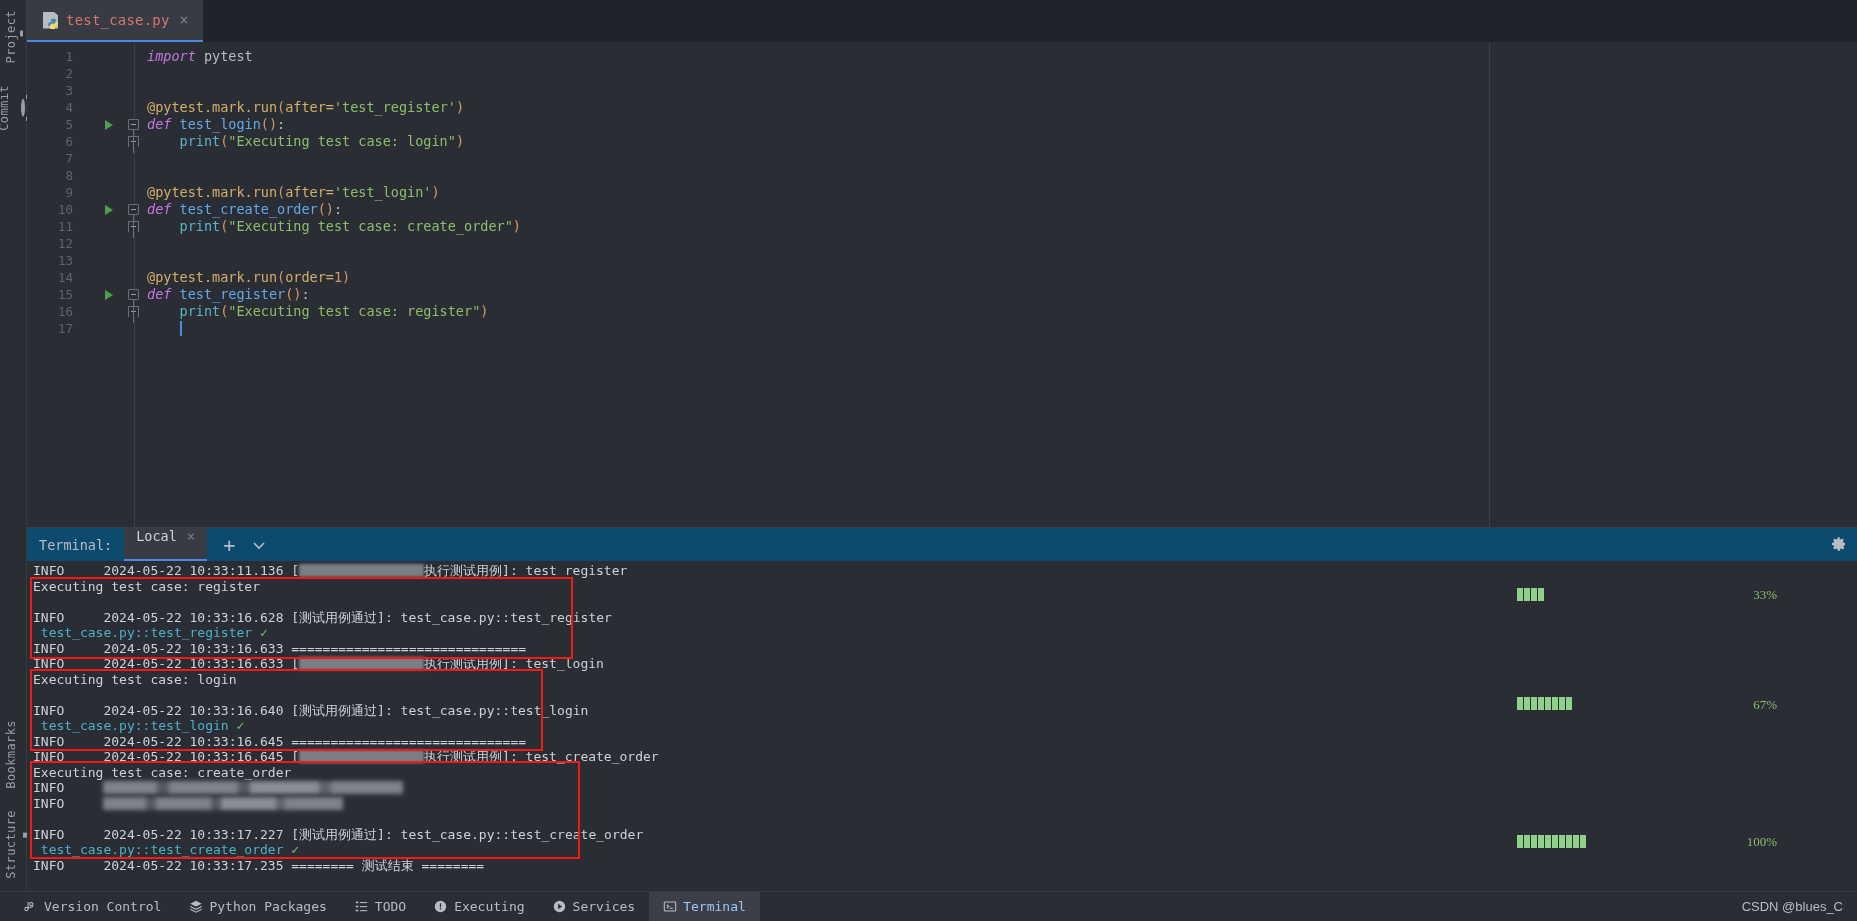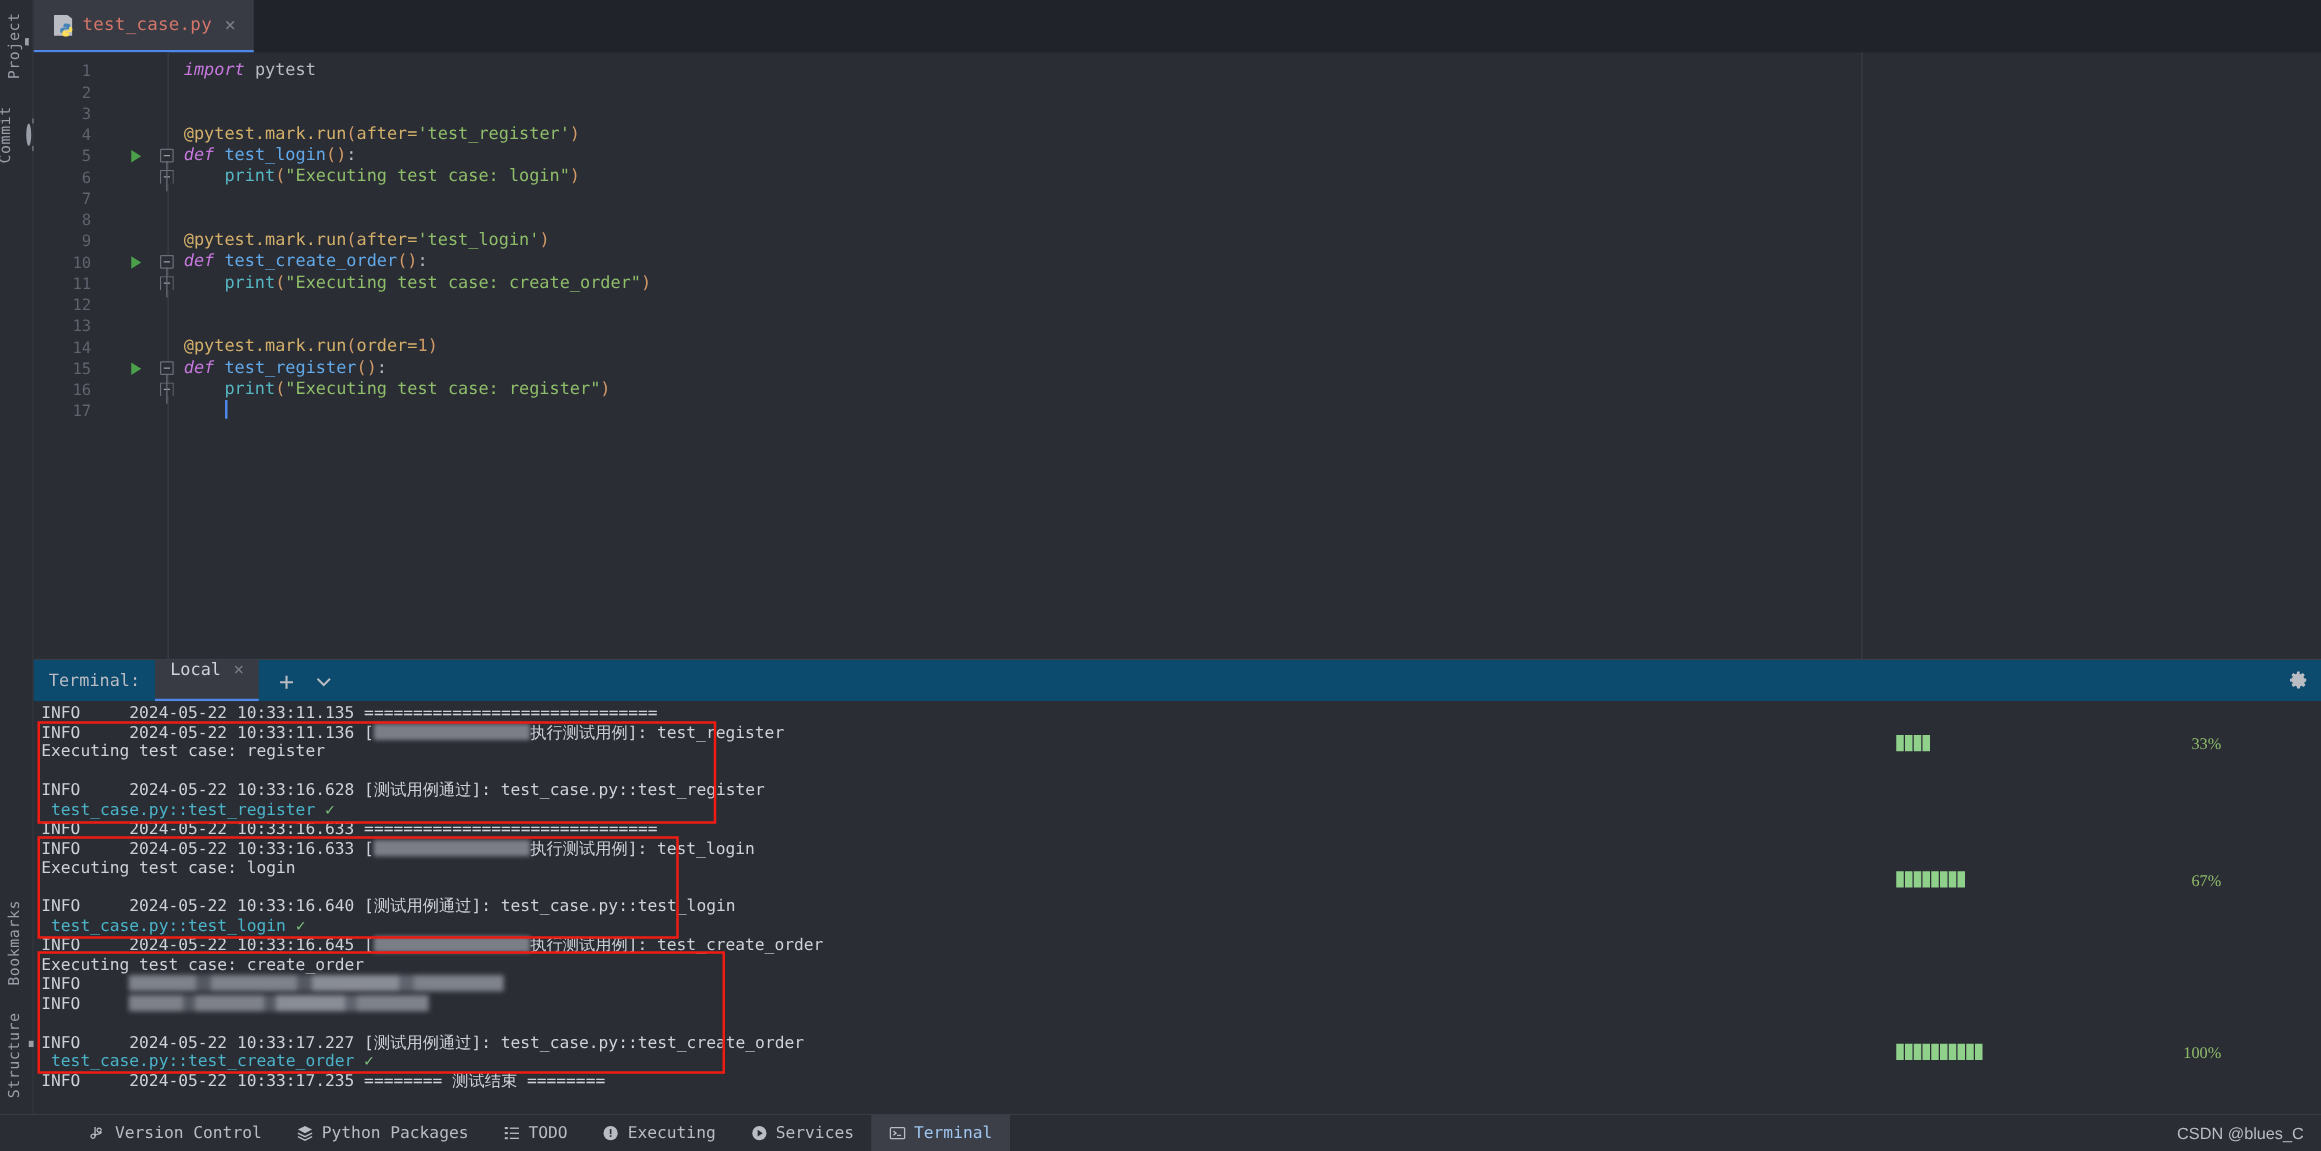--- a/index.html
+++ b/index.html
@@ -212,21 +212,21 @@
   }
   .bar {
     position: absolute; height: 13px; display: flex; gap: 1px;
   }
   .bar i { width: 6px; height: 13px; background: #8fd08b; display: block; }
 
   
   .statusbar {
     height: 30px; flex: 0 0 30px; background: #2b2d35;
     border-top: 1px solid #393b43;
-    display: flex; align-items: stretch; position: relative; padding-left: 48px;
+    display: flex; align-items: stretch; position: relative;
   }
   .sb-left { display: flex; align-items: stretch; padding-left: 10px; }
   .sb-item {
     display: flex; align-items: center; gap: 7px; padding: 0 14px;
     color: #b9bcc2; font-size: 13px; cursor: pointer;
     font-family: "DejaVu Sans Mono", "Liberation Mono", monospace;
   }
   .sb-item.active { background: #3c3f48; color: #9fc6f0; }
   .sb-credit {
     position: absolute; right: 14px; top: 0; bottom: 0;
@@ -385,32 +385,32 @@
           </div>
           <span class="gear-ico">
             <svg width="16" height="16" viewBox="0 0 16 16">
               <path fill="#b9bcc2" d="M8 5.2A2.8 2.8 0 1 0 8 10.8 2.8 2.8 0 0 0 8 5.2zm0 4.1a1.3 1.3 0 1 1 0-2.6 1.3 1.3 0 0 1 0 2.6z"></path>
               <path fill="#b9bcc2" d="M14 9.1V6.9l-1.7-.3a4.6 4.6 0 0 0-.5-1.2l1-1.4-1.6-1.6-1.4 1a4.6 4.6 0 0 0-1.2-.5L8.9 1.2H6.7l-.3 1.7a4.6 4.6 0 0 0-1.2.5l-1.4-1L2.2 4l1 1.4a4.6 4.6 0 0 0-.5 1.2L1 6.9v2.2l1.7.3c.1.4.3.8.5 1.2l-1 1.4 1.6 1.6 1.4-1c.4.2.8.4 1.2.5l.3 1.7h2.2l.3-1.7c.4-.1.8-.3 1.2-.5l1.4 1 1.6-1.6-1-1.4c.2-.4.4-.8.5-1.2L14 9.1z"></path>
             </svg>
           </span>
         </div>
 
         <div class="term-body" id="termBody">
-            <div class="t-line"><span class="t-dim">INFO     2024-05-22 10:33:11.135 ==============================</span></div>
             <div class="t-line"><span class="t-dim">INFO     2024-05-22 10:33:11.136 [</span><span class="redact" style="width: 125px;"></span><span class="t-dim">执行测试用例]: test_register</span></div>
             <div class="t-line"><span class="t-dim">Executing test case: register</span></div>
             <div class="t-line"></div>
             <div class="t-line"><span class="t-dim">INFO     2024-05-22 10:33:16.628 [测试用例通过]: test_case.py::test_register</span></div>
             <div class="t-line"><span class="t-cyan"> test_case.py::test_register </span><span class="t-green">✓</span></div>
             <div class="t-line"><span class="t-dim">INFO     2024-05-22 10:33:16.633 ==============================</span></div>
             <div class="t-line"><span class="t-dim">INFO     2024-05-22 10:33:16.633 [</span><span class="redact" style="width: 125px;"></span><span class="t-dim">执行测试用例]: test_login</span></div>
             <div class="t-line"><span class="t-dim">Executing test case: login</span></div>
             <div class="t-line"></div>
             <div class="t-line"><span class="t-dim">INFO     2024-05-22 10:33:16.640 [测试用例通过]: test_case.py::test_login</span></div>
             <div class="t-line"><span class="t-cyan"> test_case.py::test_login </span><span class="t-green">✓</span></div>
+            <div class="t-line"><span class="t-dim">INFO     2024-05-22 10:33:16.645 ==============================</span></div>
             <div class="t-line"><span class="t-dim">INFO     2024-05-22 10:33:16.645 [</span><span class="redact" style="width: 125px;"></span><span class="t-dim">执行测试用例]: test_create_order</span></div>
             <div class="t-line"><span class="t-dim">Executing test case: create_order</span></div>
             <div class="t-line"><span class="t-dim">INFO     </span><span class="redact-row" style="width: 300px;"></span></div>
             <div class="t-line"><span class="t-dim">INFO     </span><span class="redact-row" style="width: 240px;"></span></div>
             <div class="t-line"></div>
             <div class="t-line"><span class="t-dim">INFO     2024-05-22 10:33:17.227 [测试用例通过]: test_case.py::test_create_order</span></div>
             <div class="t-line"><span class="t-cyan"> test_case.py::test_create_order </span><span class="t-green">✓</span></div>
             <div class="t-line"><span class="t-dim">INFO     2024-05-22 10:33:17.235 ======== 测试结束 ========</span></div>
             <div class="hl-box" style="top: 16px; left: 3px; width: 543px; height: 82px; border-color: rgb(240, 28, 19);"></div>
             <div class="hl-box" style="top: 108px; left: 3px; width: 513px; height: 82px; border-color: rgb(240, 28, 19);"></div>

